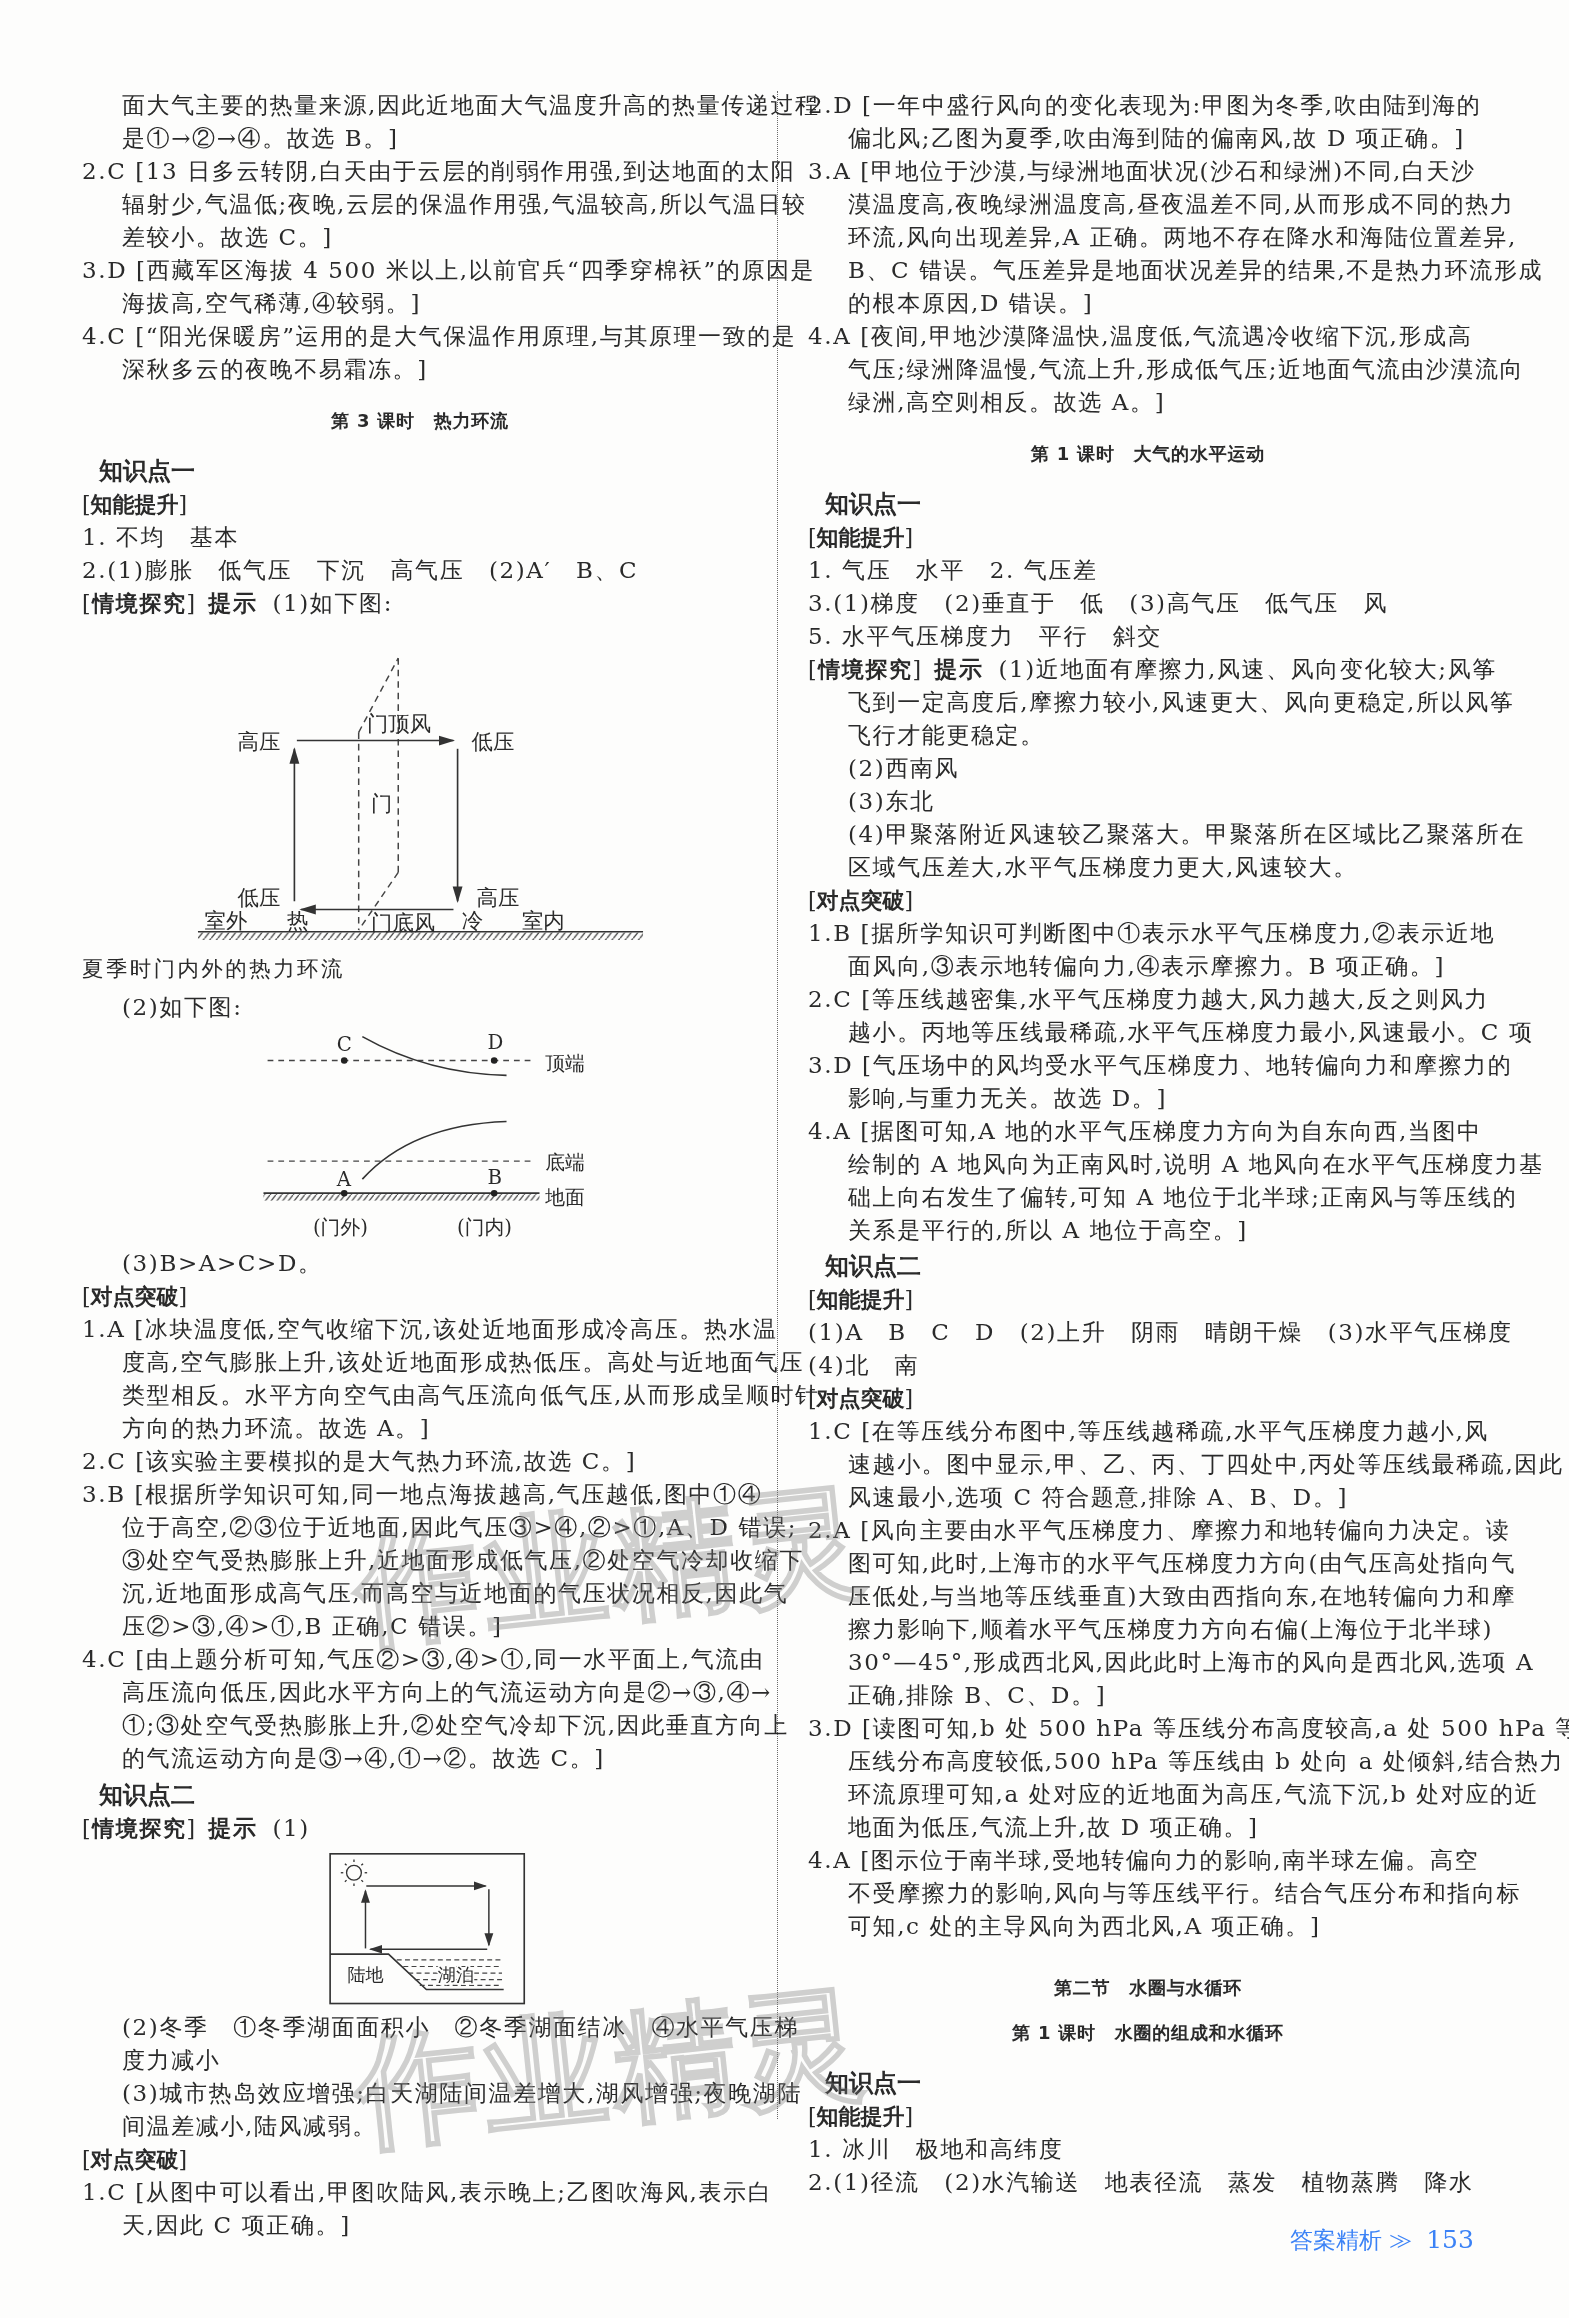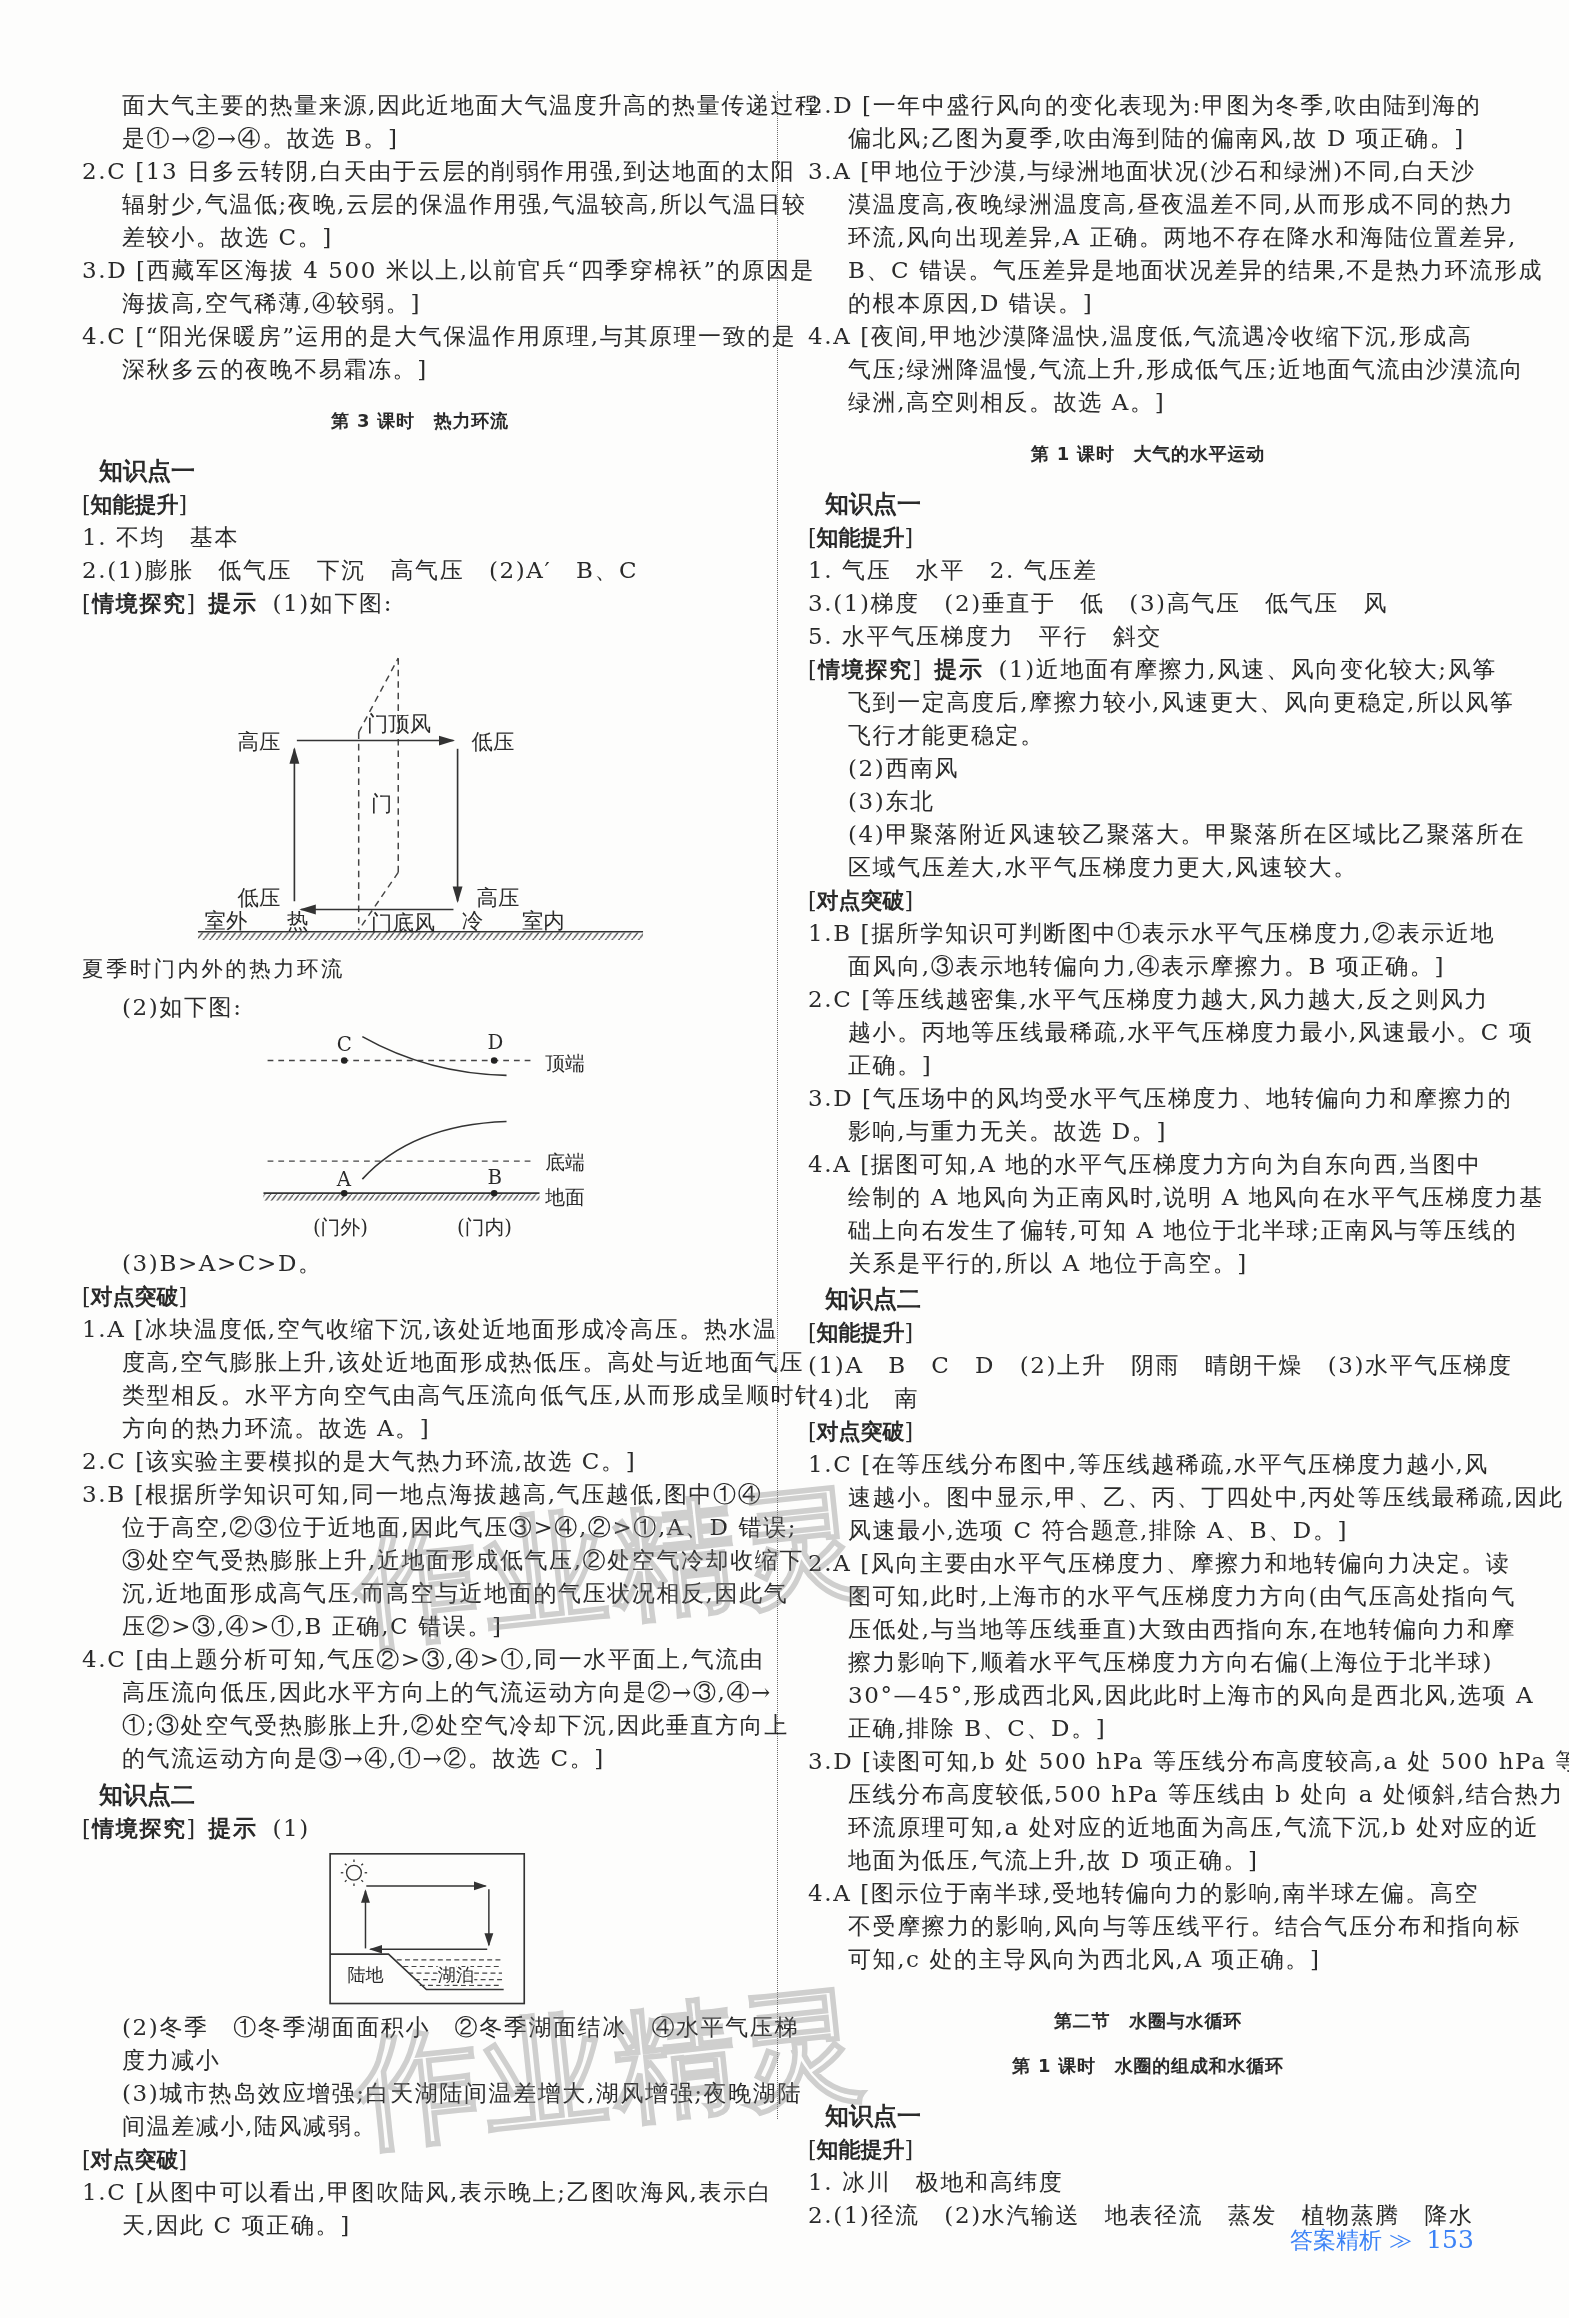--- a/index.html
+++ b/index.html
@@ -237,21 +237,20 @@
     <div class="line cont">(4)甲聚落附近风速较乙聚落大。甲聚落所在区域比乙聚落所在</div>
     <div class="line cont">区域气压差大,水平气压梯度力更大,风速较大。</div>
     <div class="tag"><span class="br">[</span><span>对点突破</span><span class="br">]</span></div>
     <div>
       <div class="line"><span>1.B</span> <span>[据所学知识可判断图中①表示水平气压梯度力,②表示近地</span></div>
       <div class="line cont">面风向,③表示地转偏向力,④表示摩擦力。B 项正确。]</div>
     </div>
     <div>
       <div class="line"><span>2.C</span> <span>[等压线越密集,水平气压梯度力越大,风力越大,反之则风力</span></div>
       <div class="line cont">越小。丙地等压线最稀疏,水平气压梯度力最小,风速最小。C 项</div>
-      <div class="line cont">正确。]</div>
     </div>
     <div>
       <div class="line"><span>3.D</span> <span>[气压场中的风均受水平气压梯度力、地转偏向力和摩擦力的</span></div>
       <div class="line cont">影响,与重力无关。故选 D。]</div>
     </div>
     <div>
       <div class="line"><span>4.A</span> <span>[据图可知,A 地的水平气压梯度力方向为自东向西,当图中</span></div>
       <div class="line cont">绘制的 A 地风向为正南风时,说明 A 地风向在水平气压梯度力基</div>
       <div class="line cont">础上向右发生了偏转,可知 A 地位于北半球;正南风与等压线的</div>
       <div class="line cont">关系是平行的,所以 A 地位于高空。]</div>

